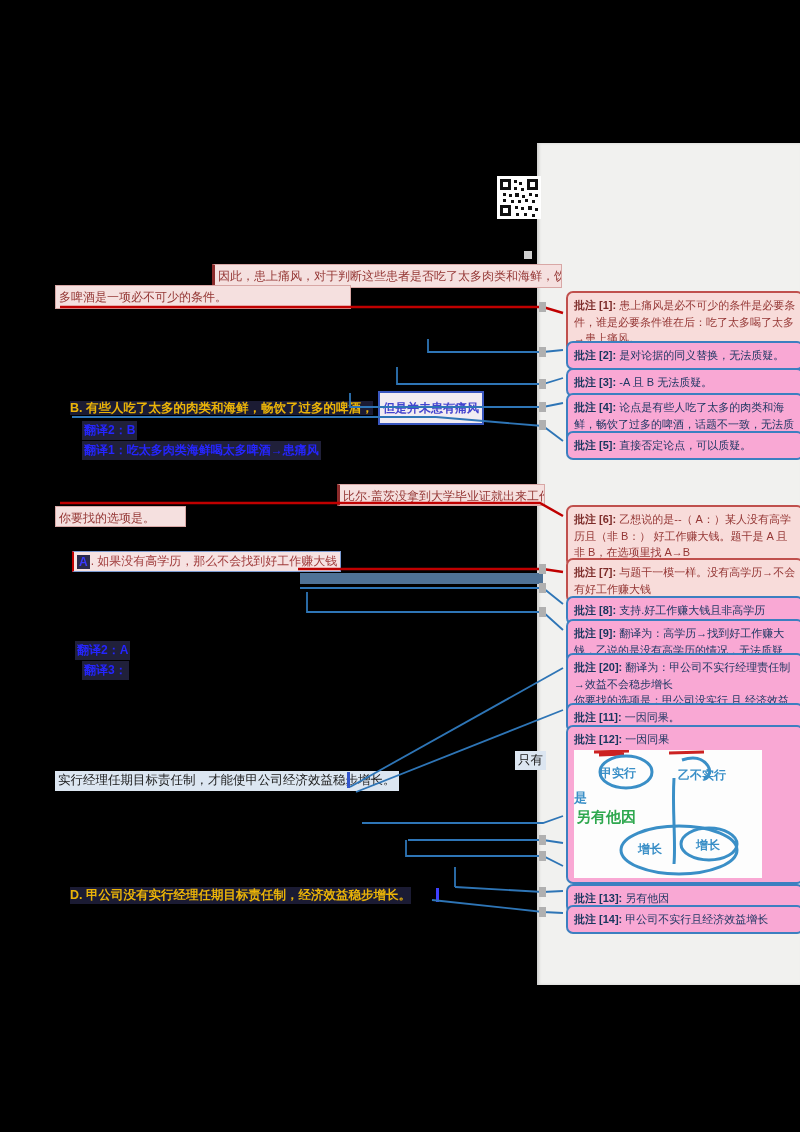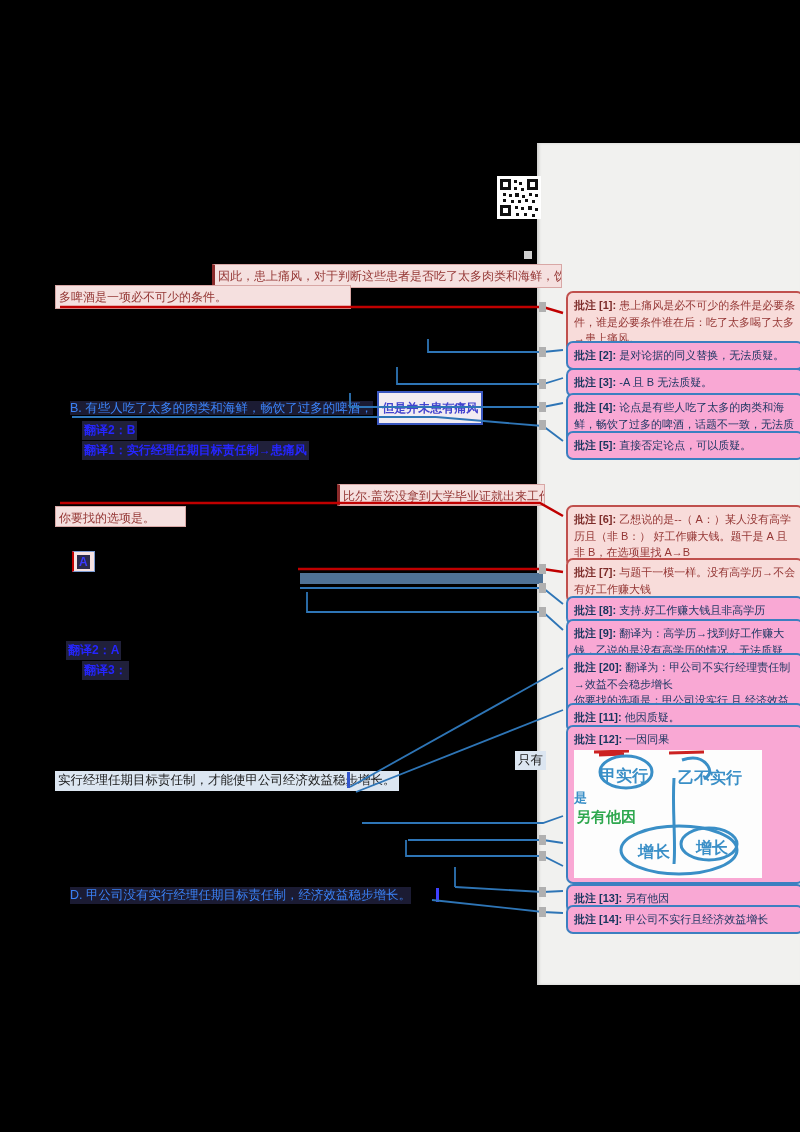--- a/index.html
+++ b/index.html
@@ -14,36 +14,36 @@
            padding:4px 6px;font-size:11px;line-height:1.5;}
   .comment.pink{background:#f8dcda;border:2px solid #c0504d;color:#943634;}
   .comment.blue{background:#f9a8d4;border:2px solid #3c7fc0;color:#1f3864;}
   .clabel{font-weight:bold;}
   .pink .clabel{color:#7c2b29;}
   .blue .clabel{color:#17365d;}
   
   .pinkline{background:#f5e0df;color:#943634;font-size:12px;line-height:20px;
             padding:1px 3px;border:1px solid #d8a7a5;white-space:nowrap;overflow:hidden;}
   .redbar{border-left:3px solid #8b2a2a;}
-  .bluesel{background:#1b1b33;color:#3b82f6;font-weight:normal;font-size:12.5px;
+  .bluesel{background:#1b1b33;color:#eab308;font-weight:bold;font-size:12.5px;
            white-space:nowrap;}
   .notesel{background:#20203a;color:#2525ff;font-weight:bold;font-size:12px;
            padding:1px 2px;white-space:nowrap;}
   .bluebox{border:2px solid #3a57c0;background:#f2ecf2;color:#4343cf;
            font-weight:bold;font-size:12px;padding:8px 3px;}
   .greyblue{background:#dce6f1;color:#1a1a1a;font-size:12.5px;padding:1px 3px;
             white-space:nowrap;}
   #optionA{background:#f6e2e2;border:1px solid #7b9bd2;border-left:2px solid #c00000;
            color:#a03c3c;font-size:12px;display:flex;align-items:center;white-space:nowrap;}
   #optionA .selA{background:#2a2a4a;color:#3a3aff;font-weight:bold;padding:0 2px;margin-right:1px;}
   #leaders{left:0;top:0;width:800px;height:1132px;pointer-events:none;}
   
   #sketch{position:relative;width:188px;height:128px;background:#fdfdfd;margin-top:2px;}
   #sketch span{position:absolute;font-weight:bold;}
-  .ink{color:#3a8fc7;font-size:16px;}
+  .ink{color:#3a8fc7;font-size:12px;}
   .green-ink{color:#2fa84f;font-size:15px;}
   .cursor{background:#3355cc;width:3px;}
 </style>
 </head>
 <body>
 
 <div id="panel" class="abs"></div>
 
 <svg class="abs" style="left:497px;top:176px" width="44" height="43" viewBox="0 0 44 43">
   <rect width="44" height="43" fill="#fff"></rect>
@@ -80,29 +80,30 @@
 </svg>
 
 <div class="abs pinkline redbar" style="left:212px;top:264px;width:340px;height:20px">因此，患上痛风，对于判断这些患者是否吃了太多肉类和海鲜，饮了过</div>
 <div class="abs pinkline" style="left:55px;top:285px;width:288px;height:20px">多啤酒是一项必不可少的条件。</div>
 
 <div class="abs" style="left:70px;top:398px;white-space:nowrap">
   <span class="bluesel">B. 有些人吃了太多的肉类和海鲜，畅饮了过多的啤酒，</span>
   <span class="bluebox">但是并未患有痛风</span>
 </div>
 <div class="abs notesel" style="left:82px;top:421px">翻译2：B</div>
-<div class="abs notesel" style="left:82px;top:441px">翻译1：实行经理任期目标责任制→患痛风</div>
+<div class="abs notesel" style="left:82px;top:441px">翻译1：吃太多肉类海鲜喝太多啤酒→患痛风</div>
 
 <div class="abs pinkline redbar" style="left:337px;top:484px;width:198px;height:18px">比尔·盖茨没拿到大学毕业证就出来工作，</div>
 <div class="abs pinkline" style="left:55px;top:506px;width:123px;height:17px">你要找的选项是。</div>
 
 <div id="optionA" class="abs" style="left:72px;top:551px;height:19px;padding:0 3px">
   <span class="selA">A</span>
-</div>
-<div class="abs notesel" style="left:66px;top:641px">翻译2：A</div>
+  <span>. 如果没有高学历，那么不会找到好工作赚大钱</span>
+</div>
+<div class="abs notesel" style="left:75px;top:641px">翻译2：A</div>
 <div class="abs notesel" style="left:82px;top:661px">翻译3：</div>
 
 <div class="abs greyblue" style="left:515px;top:751px">只有</div>
 <div class="abs greyblue" style="left:55px;top:771px;height:18px">实行经理任期目标责任制，才能使甲公司经济效益稳步增长。</div>
 <div class="abs cursor" style="left:347px;top:772px;height:16px"></div>
 
 <div class="abs bluesel" style="left:70px;top:887px">D. 甲公司没有实行经理任期目标责任制，经济效益稳步增长。</div>
 <div class="abs cursor" style="left:436px;top:888px;height:14px;background:#4040ff"></div>
 
 <svg id="leaders" class="abs">
@@ -182,21 +183,21 @@
   <span class="clabel">批注 [9]:</span>
   <span>翻译为：高学历→找到好工作赚大钱，乙说的是没有高学历的情况，无法质疑</span>
 </div>
 <div class="comment blue" style="top:653px">
   <span class="clabel">批注 [20]:</span>
   <span>翻译为：甲公司不实行经理责任制→效益不会稳步增长</span>
   <div>你要找的选项是：甲公司没实行 且 经济效益增长</div>
 </div>
 <div class="comment blue" style="top:703px">
   <span class="clabel">批注 [11]:</span>
-  <span>他因质疑。</span>
+  <span>一因同果。</span>
 </div>
 <div class="comment blue" style="top:725px">
   <span class="clabel">批注 [12]:</span>
   <span>一因同果</span>
   <div id="sketch">
     <svg width="188" height="128" style="position:absolute;left:0;top:0">
       <g stroke="#cc2222" stroke-width="3" fill="none">
         <path d="M20,2 L55,1 M25,5 L50,4 M95,3 L130,2"></path>
       </g>
       <g stroke="#3a8fc7" stroke-width="3" fill="none">

